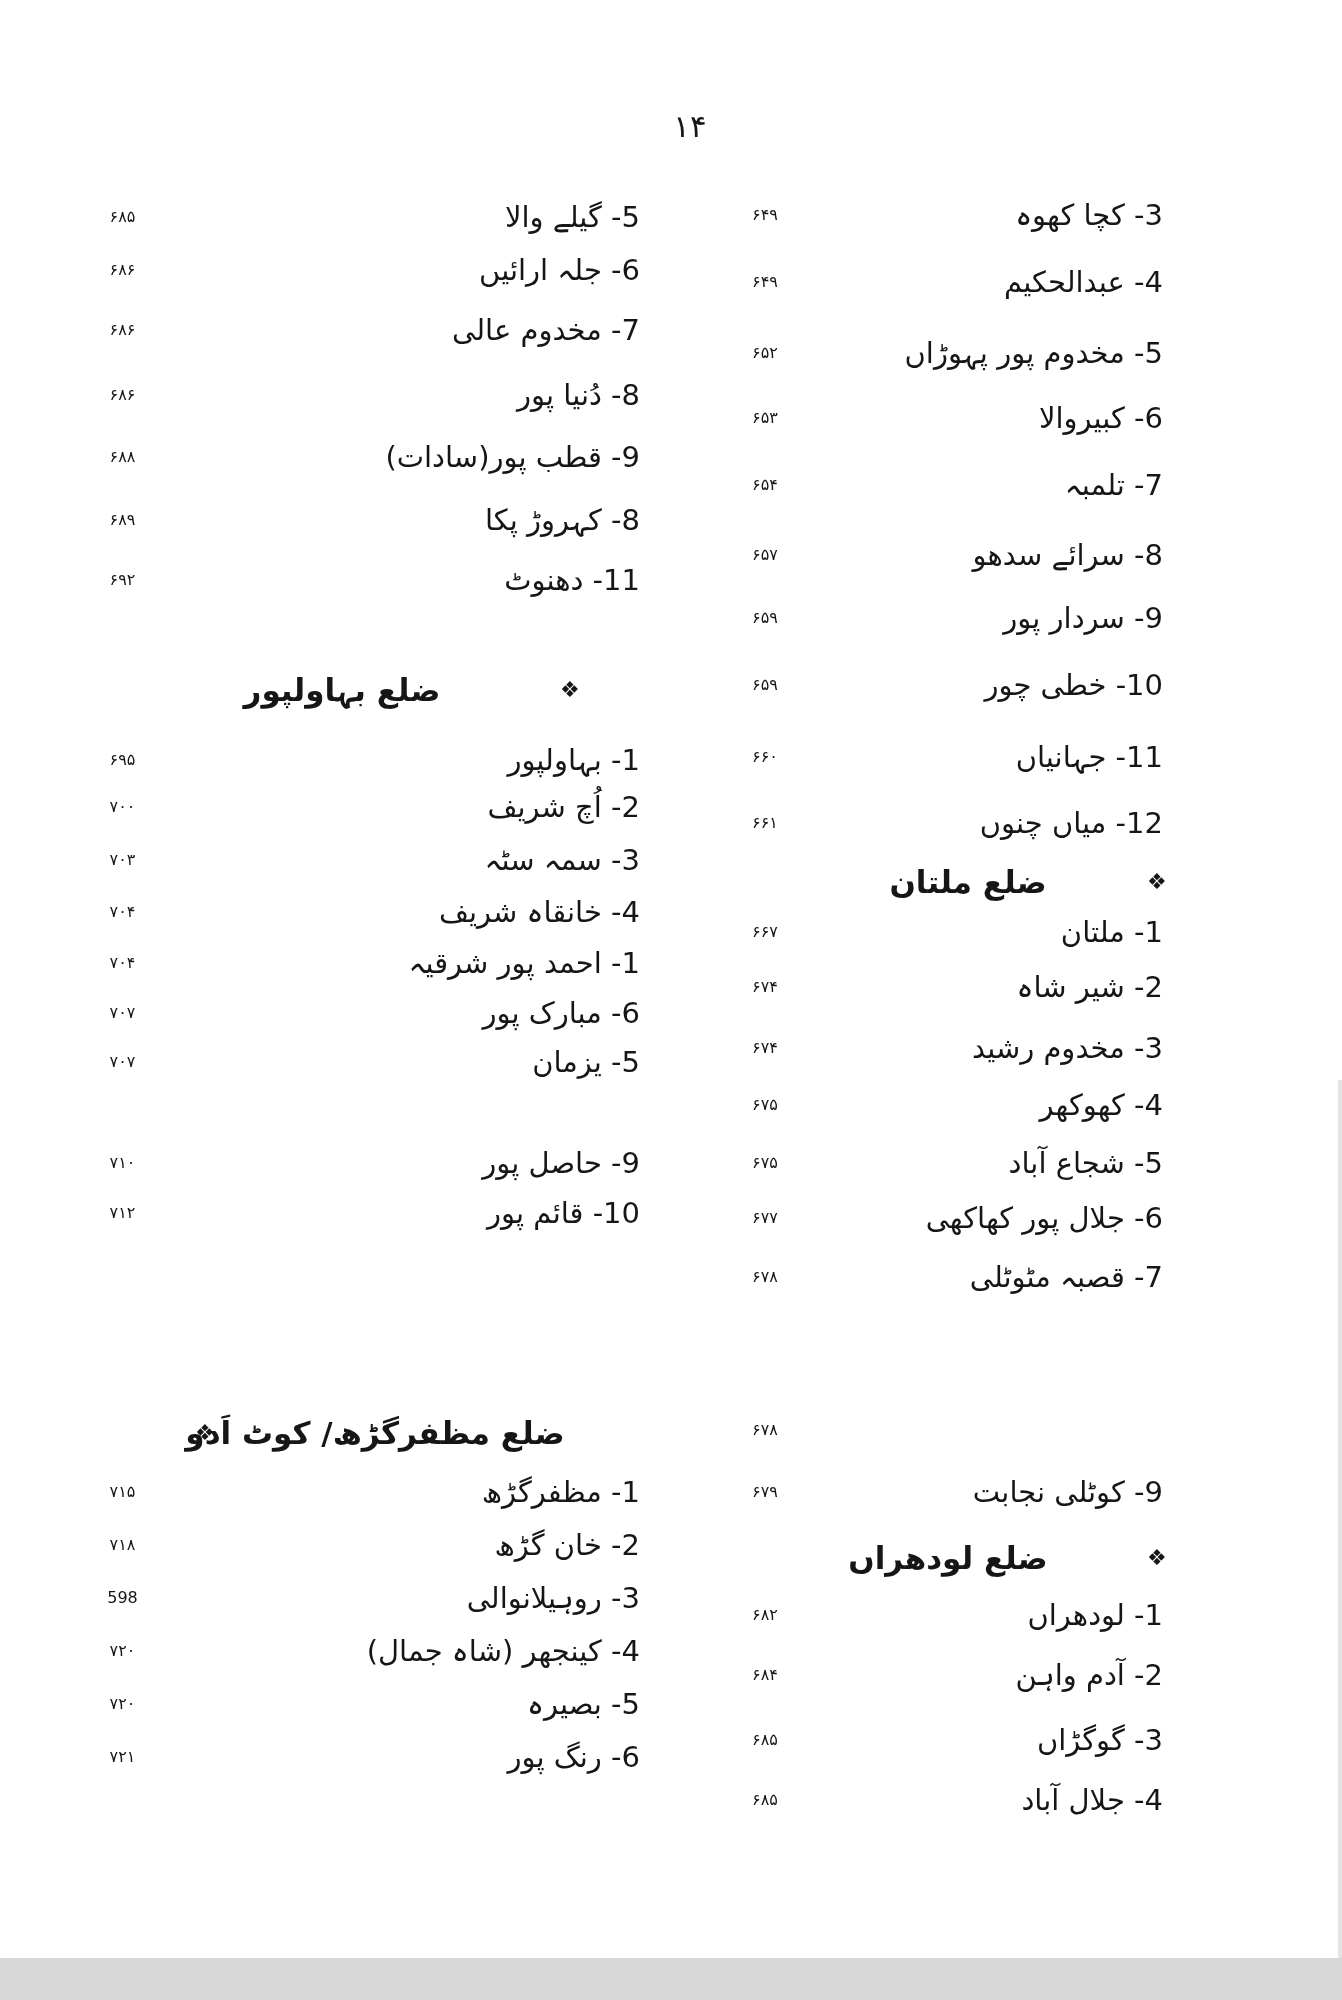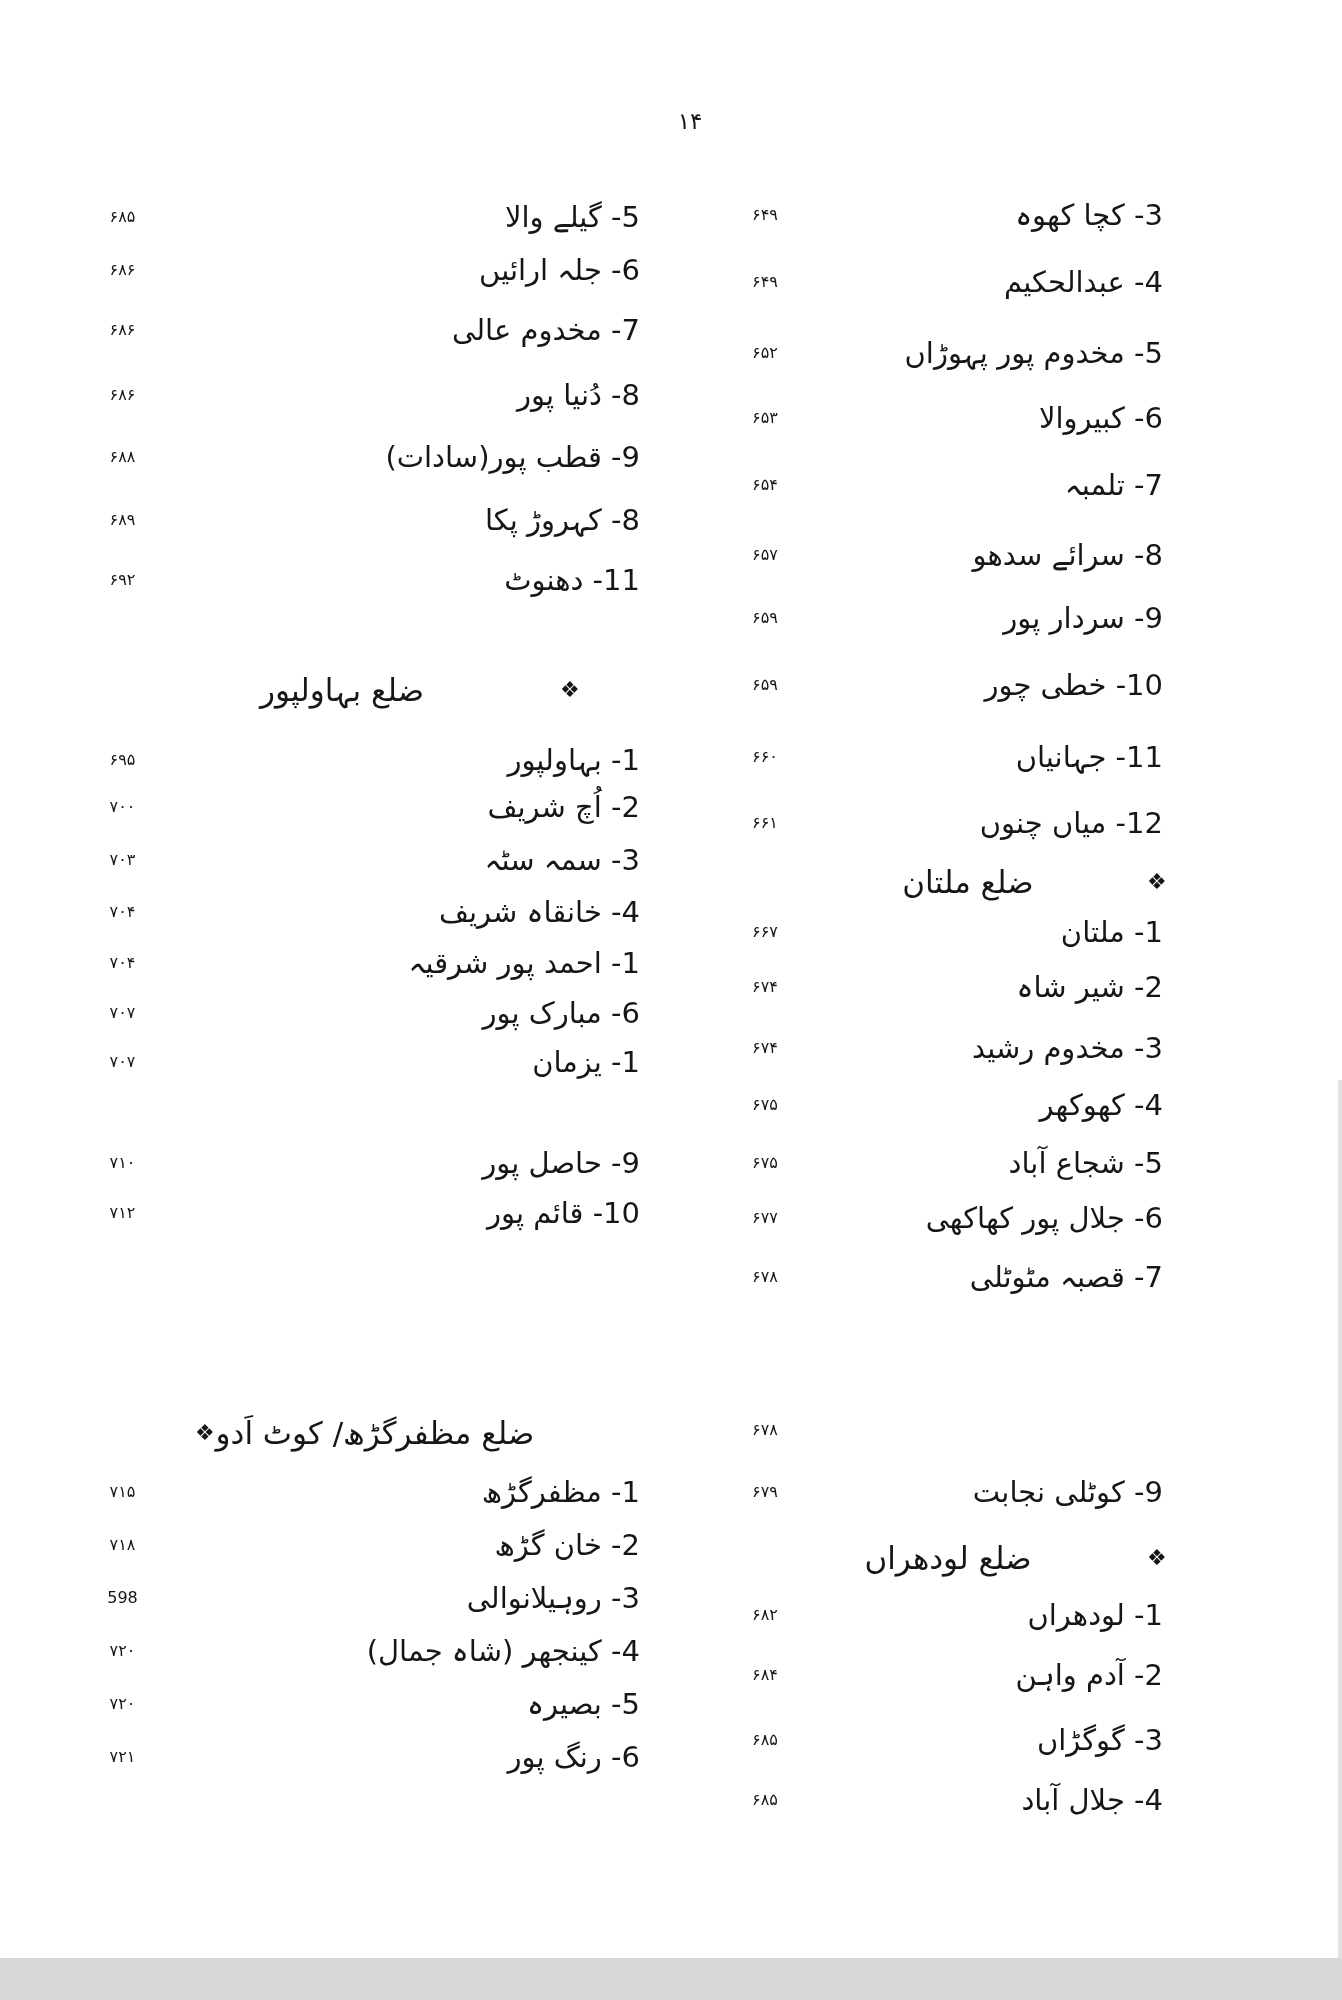--- a/index.html
+++ b/index.html
@@ -3,21 +3,21 @@
 <meta charset="utf-8">
 <style>
   html,body{margin:0;padding:0;}
   body{
     width:1342px;height:2000px;position:relative;overflow:hidden;
     background:#ffffff;color:#161616;
     font-family:"DejaVu Sans",sans-serif;
   }
   .folio{
     position:absolute;left:630px;top:108px;width:120px;
-    text-align:center;font-size:23px;letter-spacing:1px;
+    text-align:center;font-size:31px;letter-spacing:1px;
   }
   .toc-col{position:absolute;top:0;height:2000px;}
   .col-right{left:700px;width:632px;}
   .col-left{left:80px;width:565px;}
   .row{position:absolute;left:0;right:0;height:60px;line-height:60px;}
   .pagenum{
     position:absolute;top:0;height:60px;line-height:60px;
     font-size:16px;text-align:center;direction:rtl;
   }
   .col-right .pagenum{left:30px;width:70px;}
@@ -26,21 +26,21 @@
     position:absolute;top:0;height:60px;line-height:60px;
     direction:rtl;unicode-bidi:plaintext;white-space:nowrap;
     font-size:29px;
   }
   .col-right .entry{right:169px;}
   .col-left  .entry{right:5px;}
   .heading-row{height:70px;line-height:70px;}
   .heading{
     position:absolute;top:0;transform:translateX(-50%);
     direction:rtl;white-space:nowrap;
-    font-size:31px;font-weight:normal;line-height:70px;
+    font-size:31px;font-weight:bold;line-height:70px;
   }
   .ornament{
     position:absolute;top:0;font-size:22px;line-height:70px;
   }
   .bottom-bar{
     position:absolute;left:0;right:0;bottom:0;height:42px;
     background:#d7d7d7;
   }
   .scan-edge{
     position:absolute;right:0;top:1080px;bottom:42px;width:4px;
@@ -206,21 +206,21 @@
     <div class="row" style="top: 933px;">
       <span class="pagenum">۷۰۴</span>
       <span class="entry" dir="rtl">1- احمد پور شرقیہ</span>
     </div>
     <div class="row" style="top: 983px;">
       <span class="pagenum">۷۰۷</span>
       <span class="entry" dir="rtl">6- مبارک پور</span>
     </div>
     <div class="row" style="top: 1032px;">
       <span class="pagenum">۷۰۷</span>
-      <span class="entry" dir="rtl">1- یزمان</span>
+      <span class="entry" dir="rtl">5- یزمان</span>
     </div>
     <div class="row" style="top: 1133px;">
       <span class="pagenum">۷۱۰</span>
       <span class="entry" dir="rtl">9- حاصل پور</span>
     </div>
     <div class="row" style="top: 1183px;">
       <span class="pagenum">۷۱۲</span>
       <span class="entry" dir="rtl">10- قائم پور</span>
     </div>
     <div class="row heading-row" style="top: 1398px;">

